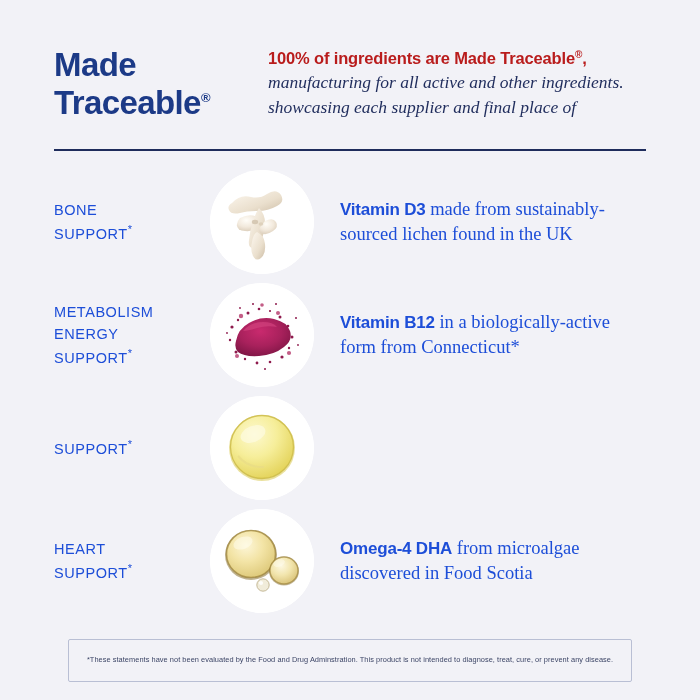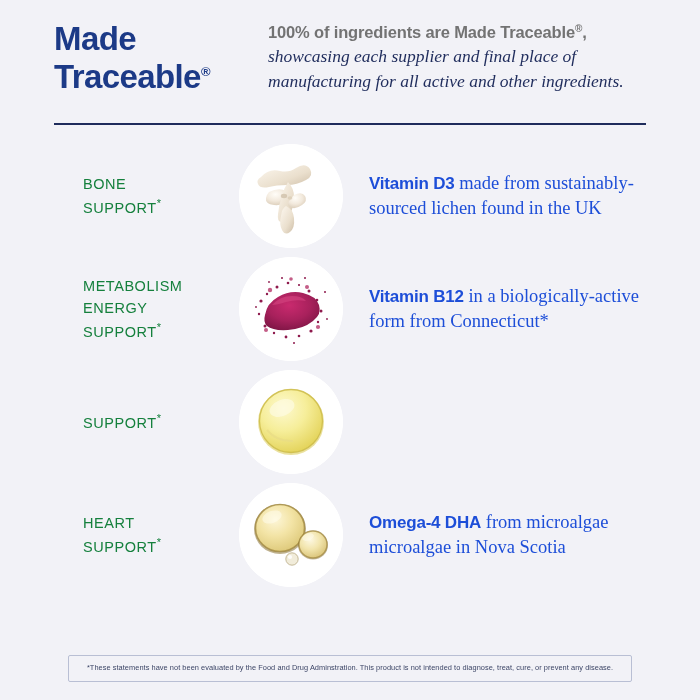--- a/index.html
+++ b/index.html
@@ -20,21 +20,21 @@
     width: 700px;
     height: 700px;
     box-sizing: border-box;
     padding: 0;
   }
 
   
   .header {
     display: flex;
     align-items: flex-start;
-    padding: 18px 54px 0 54px;
+    padding: 44px 54px 0 54px;
   }
   .brand {
     width: 214px;
     flex: 0 0 214px;
     padding-top: 2px;
   }
   .brand-line {
     font-family: "Liberation Sans", sans-serif;
     font-weight: bold;
     font-size: 33px;
@@ -51,21 +51,21 @@
   }
   .header-copy {
     flex: 1 1 auto;
     padding-top: 3px;
   }
   .header-lead {
     font-family: "Liberation Sans", sans-serif;
     font-weight: bold;
     font-size: 16.5px;
     line-height: 1.42;
-    color: #737373;
+    color: #b91c1c;
     letter-spacing: -0.15px;
   }
   .header-lead .reg {
     font-size: 10px;
     vertical-align: super;
   }
   .header-sub {
     font-family: "Liberation Serif", serif;
     font-style: italic;
     font-size: 17.5px;
@@ -90,23 +90,22 @@
     align-items: center;
     height: 113px;
   }
   .row-label {
     flex: 0 0 152px;
     font-family: "Liberation Sans", sans-serif;
     font-size: 14.5px;
     font-weight: normal;
     letter-spacing: 0.55px;
     line-height: 1.52;
-    color: #15803d;
+    color: #1d4ed8;
     text-transform: uppercase;
-    margin-left: 29px;
   }
   .row-label .star {
     font-size: 11px;
     vertical-align: super;
   }
 
   .row-media {
     flex: 0 0 112px;
     display: flex;
     align-items: center;
@@ -139,21 +138,21 @@
 
   
   .footer {
     position: absolute;
     left: 68px;
     right: 68px;
     bottom: 18px;
     border: 1px solid #b9bfd4;
     border-radius: 2px;
     background: transparent;
-    padding: 8px 12px;
+    padding: 16px 12px;
     box-sizing: border-box;
   }
   .footer-text {
     font-family: "Liberation Sans", sans-serif;
     font-size: 7.4px;
     line-height: 1.2;
     color: #3c4566;
     text-align: center;
     letter-spacing: 0.05px;
   }
@@ -163,22 +162,22 @@
 
 <div class="page">
 
   <div class="header">
     <div class="brand">
       <div class="brand-line"><span>Made</span></div>
       <div class="brand-line"><span>Traceable</span><span class="reg">®</span></div>
     </div>
     <div class="header-copy">
       <div class="header-lead"><span>100% of ingredients are Made Traceable</span><span class="reg">®</span><span>,</span></div>
+      <div class="header-sub">manufacturing for all active and other ingredients.</div>
       <div class="header-sub">showcasing each supplier and final place of</div>
-      <div class="header-sub">manufacturing for all active and other ingredients.</div>
     </div>
   </div>
 
   <div class="divider"></div>
 
   <div class="rows">
 
     <div class="row">
       <div class="row-label">
         <div>BONE</div>
@@ -322,21 +321,21 @@
             <ellipse cx="74" cy="62" rx="15" ry="14.5" fill="#8a7233" opacity="0.5"></ellipse>
             <ellipse cx="74" cy="61.5" rx="14" ry="13.5" fill="url(#oilC)"></ellipse>
             <ellipse cx="74" cy="61.5" rx="14" ry="13.5" fill="none" stroke="#9c8338" stroke-width="1.4" opacity="0.65"></ellipse>
             <ellipse cx="69" cy="54" rx="6" ry="3.6" fill="#fffdf0" opacity="0.45" transform="rotate(-18 69 54)"></ellipse>
             <circle cx="53" cy="76" r="6.2" fill="#f0ead6" opacity="0.9"></circle>
             <circle cx="53" cy="76" r="6.2" fill="none" stroke="#b9ab85" stroke-width="1" opacity="0.8"></circle>
             <circle cx="51" cy="74" r="2.1" fill="#ffffff" opacity="0.85"></circle>
           </svg>
         </div>
       </div>
-      <div class="row-desc"><span class="lead">Omega-4 DHA</span><span> from microalgae microalgae in Nova Scotia</span></div>
+      <div class="row-desc"><span class="lead">Omega-4 DHA</span><span> from microalgae discovered in Food Scotia</span></div>
     </div>
 
   </div>
 
   <div class="footer">
     <div class="footer-text">*These statements have not been evaluated by the Food and Drug Adminstration. This product is not intended to diagnose, treat, cure, or prevent any disease.</div>
   </div>
 
 </div>
 

